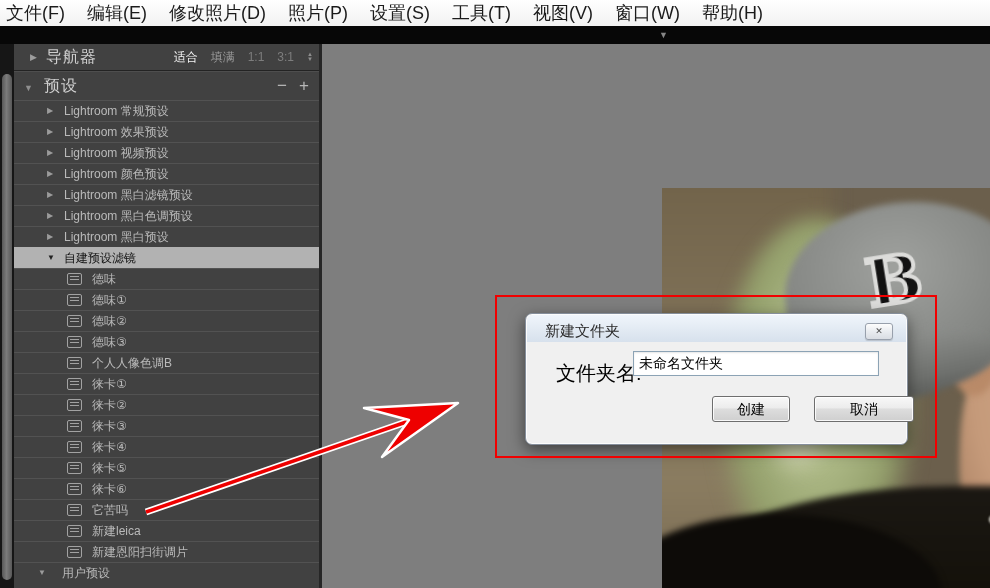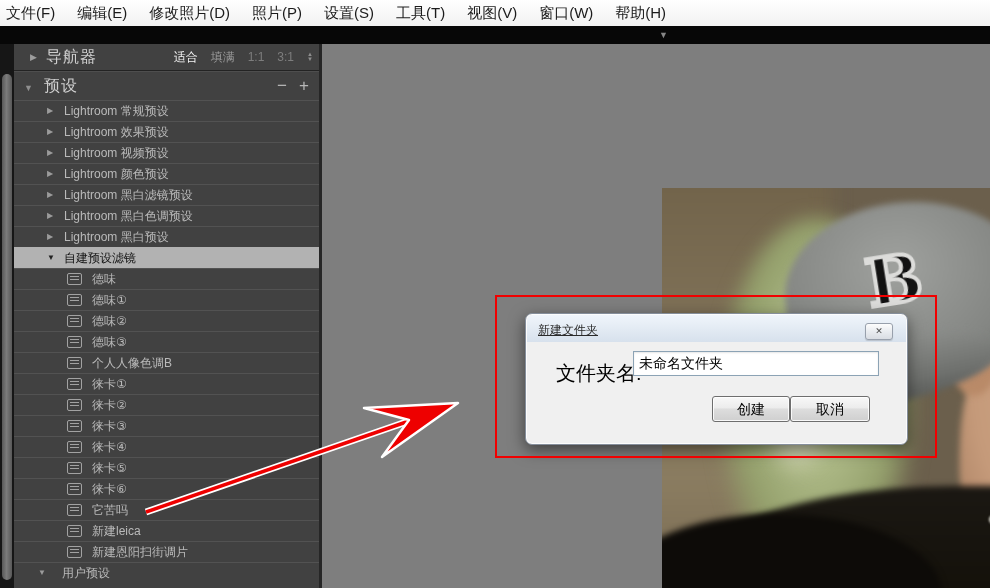--- a/index.html
+++ b/index.html
@@ -1,21 +1,21 @@
 <!DOCTYPE html>
 <html><head>
 <meta charset="utf-8">
 <style>
   html,body{margin:0;padding:0;background:#222;}
   #screen{position:relative;width:990px;height:588px;overflow:hidden;
     font-family:"Liberation Sans","DejaVu Sans",sans-serif;background:#7e7e7e;}
   
   .menubar{position:absolute;left:0;top:0;width:990px;height:26px;
     background:linear-gradient(180deg,#ffffff,#f2f2f2);display:flex;align-items:center;}
-  .menu-item{font-size:15px;color:#1b1b1b;padding:0 11px;line-height:26px;white-space:nowrap;}
+  .menu-item{font-size:18px;color:#1b1b1b;padding:0 11px;line-height:26px;white-space:nowrap;}
   .menu-item:first-child{padding-left:6px;}
   
   .blackbar{position:absolute;left:0;top:26px;width:990px;height:18px;background:#070707;}
   .top-collapse{position:absolute;left:659px;top:3px;font-size:9px;color:#868686;line-height:12px;}
   
   .leftstrip{position:absolute;left:0;top:44px;width:14px;height:544px;background:#161616;}
   .scroll-thumb{position:absolute;left:2px;top:30px;width:10px;height:506px;border-radius:5px;
     background:linear-gradient(90deg,#585858,#7b7b7b 45%,#585858);}
   
   .sidebar{position:absolute;left:14px;top:44px;width:305px;height:544px;background:#414141;
@@ -74,35 +74,35 @@
   .jacket{left:-25px;top:298px;width:700px;height:200px;border-radius:45% 40% 0 0/70% 60% 0 0;
     background:linear-gradient(180deg,#1b1813,#131009 60%);}
   .shoulderL{left:-50px;top:326px;width:330px;height:160px;border-radius:50%;background:#0d0b08;}
   .btn-dot1{left:327px;top:327px;width:9px;height:9px;border-radius:50%;background:#d5d2c9;filter:blur(1px);}
   
   .dialog{position:absolute;left:525px;top:313px;width:383px;height:132px;z-index:6;
     background:#f0f0f0;border:1px solid #858e9b;border-radius:7px;box-sizing:border-box;
     box-shadow:0 5px 16px rgba(0,0,0,.5),inset 0 0 0 1px rgba(255,255,255,.8);}
   .dlg-titlebar{position:absolute;left:1px;right:1px;top:1px;height:27px;border-radius:6px 6px 0 0;
     background:linear-gradient(180deg,#f0f5fb,#e2eaf3 55%,#d7e1ed);}
-  .dlg-title{position:absolute;left:11px;top:7px;font-size:12px;color:#2a2a2a;text-decoration:underline;}
+  .dlg-title{position:absolute;left:18px;top:7px;font-size:15px;color:#2a2a2a;}
   .dlg-close{position:absolute;right:13px;top:8px;width:28px;height:17px;box-sizing:border-box;
     border:1px solid #98a0ac;border-radius:3px;text-align:center;line-height:15px;
     background:linear-gradient(180deg,#fdfdfd,#e9ecf0 50%,#d9dde3);
     font-size:9px;font-weight:bold;color:#4e4e4e;box-shadow:0 1px 1px rgba(0,0,0,.15);}
   .dlg-label{position:absolute;left:30px;top:46px;font-size:20px;color:#000;}
   .dlg-input{position:absolute;left:107px;top:37px;width:246px;height:25px;box-sizing:border-box;
     border:1px solid #8ca3b5;background:#fff;font-size:14px;padding:0 5px;color:#000;
     font-family:"Liberation Sans","DejaVu Sans",sans-serif;box-shadow:inset 0 1px 2px rgba(0,0,0,.1);}
   .dlg-btn{position:absolute;top:82px;width:78px;height:26px;box-sizing:border-box;
     border:1px solid #6e6e6e;border-radius:3px;text-align:center;line-height:24px;font-size:14px;color:#000;
     background:linear-gradient(180deg,#f8f8f8,#ececec 45%,#dddddd 50%,#cfcfcf);
     box-shadow:inset 0 0 0 1px rgba(255,255,255,.85);}
   .dlg-btn.create{left:186px;}
-  .dlg-btn.cancel{left:264px;width:80px;}
+  .dlg-btn.cancel{left:288px;width:100px;}
   
   .anno-box{position:absolute;left:495px;top:295px;width:442px;height:163px;box-sizing:border-box;
     border:2px solid #f20000;z-index:7;}
   .anno-arrow{position:absolute;left:0;top:0;z-index:8;pointer-events:none;}
 </style>
 </head>
 <body>
 
 <div id="screen">
 

